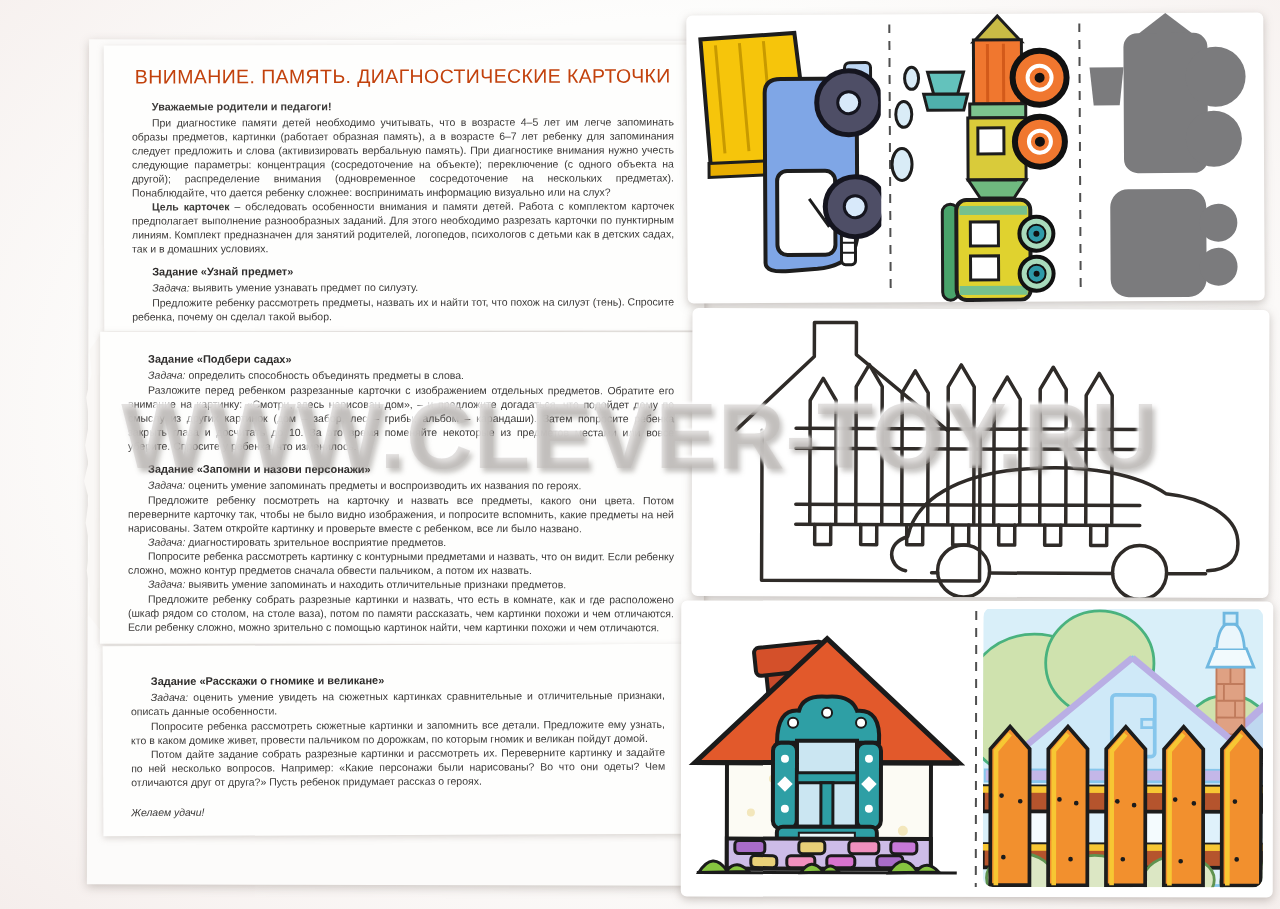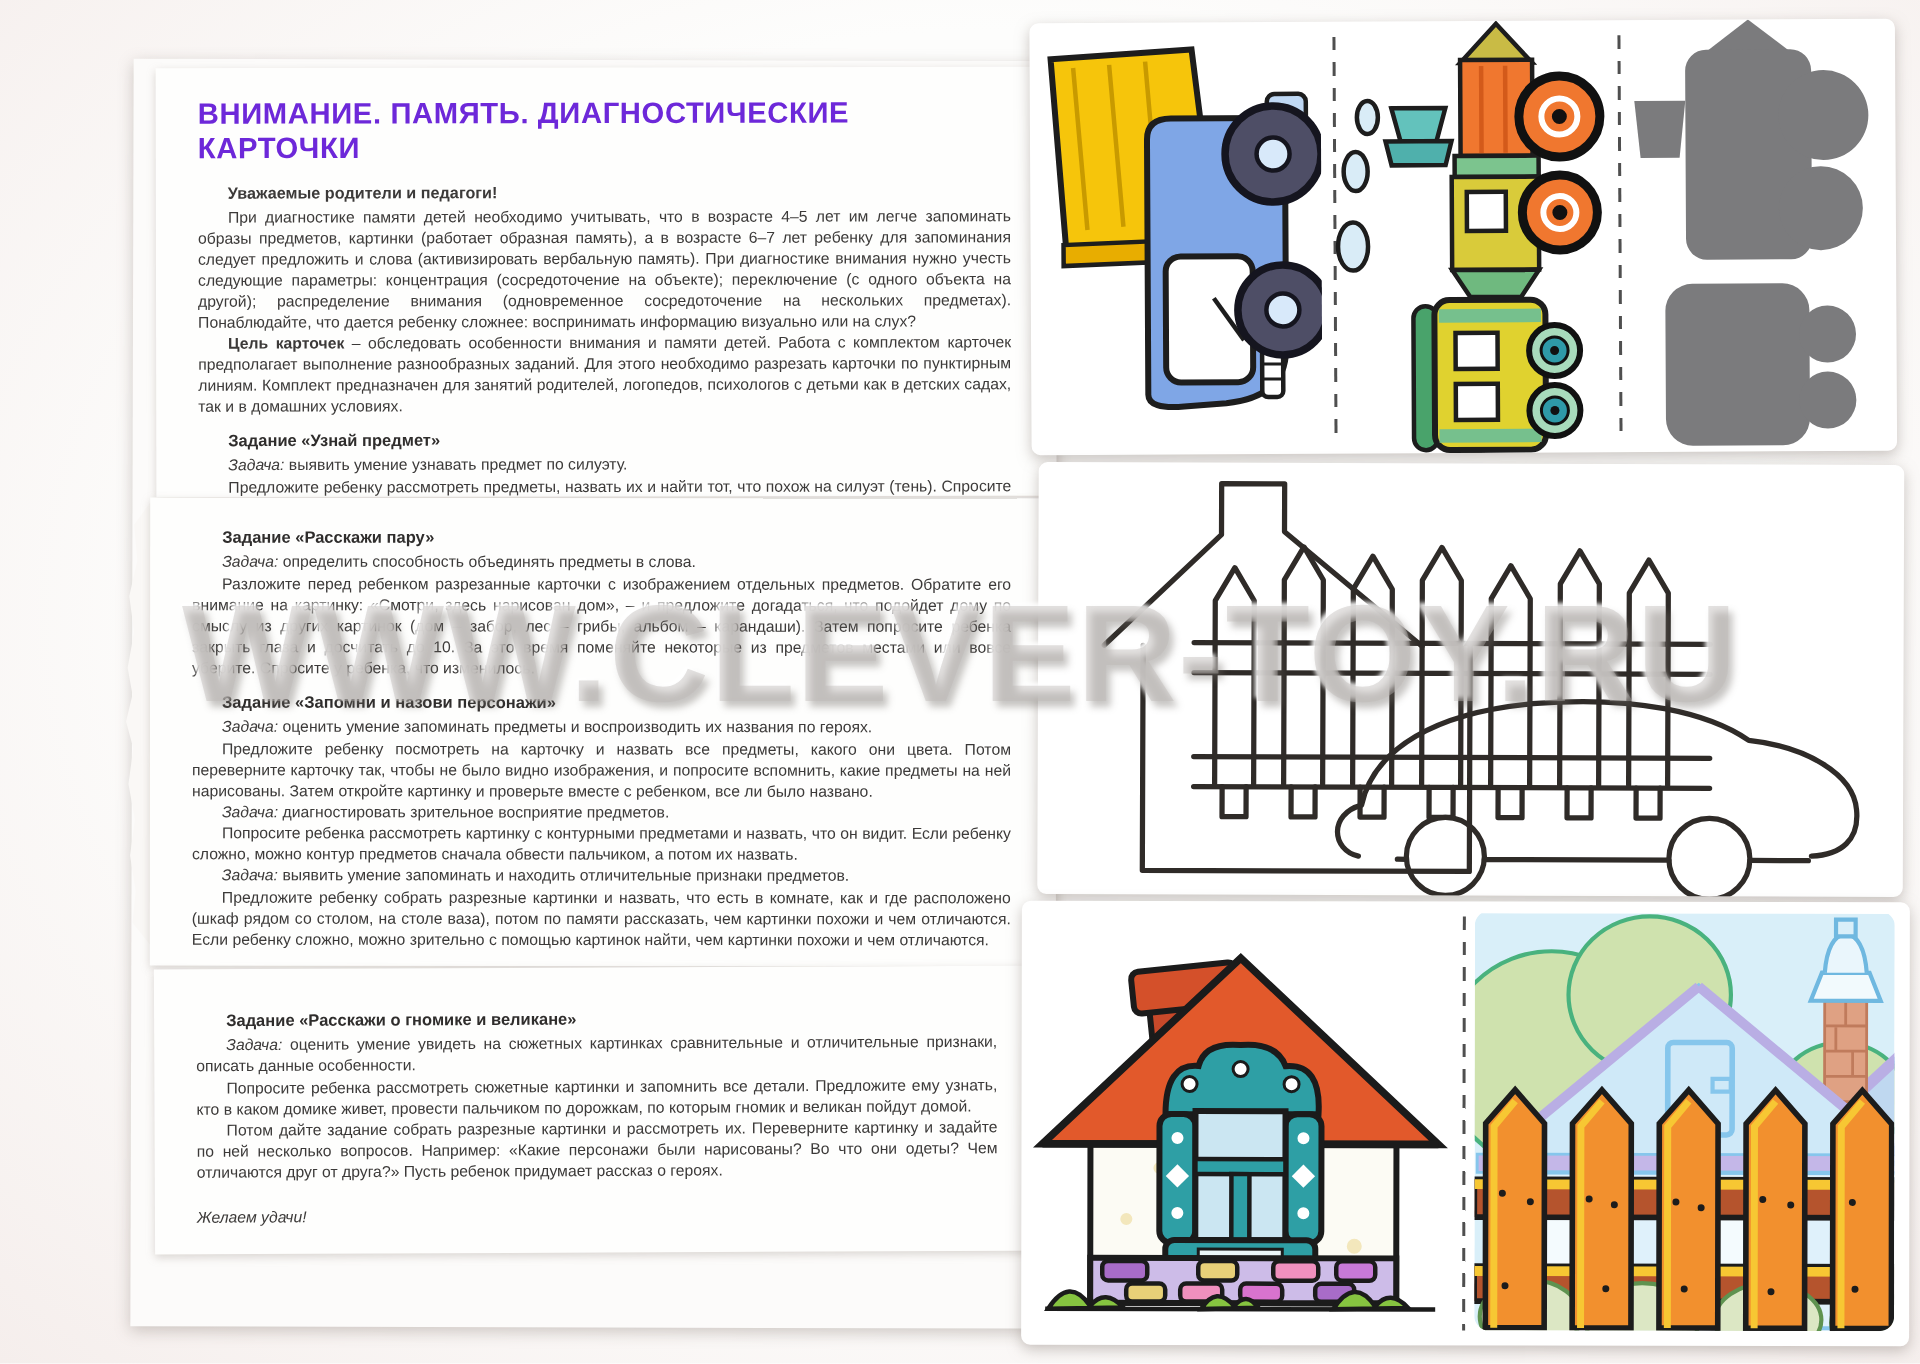--- a/index.html
+++ b/index.html
@@ -9,21 +9,21 @@
   .abs{position:absolute;}
   
   .sheet{background:#fcfbfa;box-shadow:0 3px 10px rgba(150,140,133,.45);}
   .panel{background:#fefefd;box-shadow:0 2px 6px rgba(160,150,142,.38);
          box-sizing:border-box;color:#3c3a39;}
   .panel p{margin:0;font-size:10.5px;line-height:1.33;text-align:justify;text-indent:20px;}
   .panel h3{margin:9px 0 4px;padding-left:20px;font-size:11px;font-weight:bold;color:#2f2d2c;}
   .panel .greet{font-weight:bold;text-align:left;margin:4px 0 3px;font-size:10.8px;}
   .panel .task-line{margin:0 0 1px;}
   .panel .task-line i{}
-  .title{font-size:19.5px;font-weight:bold;color:#6d28d9;text-align:left;
+  .title{font-size:19.5px;font-weight:normal;color:#c2410c;text-align:center;
          letter-spacing:.4px;margin:0 0 11px;}
   .closing{text-align:center;font-style:italic;text-indent:0 !important;margin-top:16px !important;}
   
   .card{background:#fff;box-shadow:0 3px 9px rgba(150,140,133,.5);border-radius:6px;overflow:hidden;}
   .vdash{position:absolute;top:10px;bottom:10px;width:2px;
          background:repeating-linear-gradient(180deg,#4f4f4f 0 9px,transparent 9px 17px);}
   
   .watermark{left:0;top:384px;width:1280px;text-align:center;z-index:50;pointer-events:none;
      font-size:92px;font-weight:bold;letter-spacing:1px;white-space:nowrap;
      color:rgba(188,183,181,.40);
@@ -45,21 +45,21 @@
     <h1 class="title">ВНИМАНИЕ. ПАМЯТЬ. ДИАГНОСТИЧЕСКИЕ КАРТОЧКИ</h1>
     <p class="greet">Уважаемые родители и педагоги!</p>
     <p>При диагностике памяти детей необходимо учитывать, что в возрасте 4–5 лет им легче запоминать образы предметов, картинки (работает образная память), а в возрасте 6–7 лет ребенку для запоминания следует предложить и слова (активизировать вербальную память). При диагностике внимания нужно учесть следующие параметры: концентрация (сосредоточение на объекте); переключение (с одного объекта на другой); распределение внимания (одновременное сосредоточение на нескольких предметах). Понаблюдайте, что дается ребенку сложнее: воспринимать информацию визуально или на слух?</p>
     <p><b>Цель карточек</b> <span>– обследовать особенности внимания и памяти детей. Работа с комплектом карточек предполагает выполнение разнообразных заданий. Для этого необходимо разрезать карточки по пунктирным линиям. Комплект предназначен для занятий родителей, логопедов, психологов с детьми как в детских садах, так и в домашних условиях.</span></p>
     <h3>Задание «Узнай предмет»</h3>
     <p class="task-line"><i>Задача:</i> <span>выявить умение узнавать предмет по силуэту.</span></p>
     <p>Предложите ребенку рассмотреть предметы, назвать их и найти тот, что похож на силуэт (тень). Спросите ребенка, почему он сделал такой выбор.</p>
   </div>
 
   <div class="abs panel" style="left:100px;top:332px;width:604px;height:312px;padding:12px 30px 0 28px;transform:rotate(.05deg);z-index:3;">
-    <h3>Задание «Расскажи пару»</h3>
+    <h3>Задание «Подбери садах»</h3>
     <p class="task-line"><i>Задача:</i> <span>определить способность объединять предметы в слова.</span></p>
     <p>Разложите перед ребенком разрезанные карточки с изображением отдельных предметов. Обратите его внимание на картинку: «Смотри, здесь нарисован дом», – и предложите догадаться, что подойдет дому по смыслу из других картинок (дом – забор, лес – грибы, альбом – карандаши). Затем попросите ребенка закрыть глаза и досчитать до 10. За это время поменяйте некоторые из предметов местами или вовсе уберите. Спросите у ребенка, что изменилось.</p>
     <h3>Задание «Запомни и назови персонажи»</h3>
     <p class="task-line"><i>Задача:</i> <span>оценить умение запоминать предметы и воспроизводить их названия по героях.</span></p>
     <p>Предложите ребенку посмотреть на карточку и назвать все предметы, какого они цвета. Потом переверните карточку так, чтобы не было видно изображения, и попросите вспомнить, какие предметы на ней нарисованы. Затем откройте картинку и проверьте вместе с ребенком, все ли было названо.</p>
     <p class="task-line"><i>Задача:</i> <span>диагностировать зрительное восприятие предметов.</span></p>
     <p>Попросите ребенка рассмотреть картинку с контурными предметами и назвать, что он видит. Если ребенку сложно, можно контур предметов сначала обвести пальчиком, а потом их назвать.</p>
     <p class="task-line"><i>Задача:</i> <span>выявить умение запоминать и находить отличительные признаки предметов.</span></p>
     <p>Предложите ребенку собрать разрезные картинки и назвать, что есть в комнате, как и где расположено (шкаф рядом со столом, на столе ваза), потом по памяти рассказать, чем картинки похожи и чем отличаются. Если ребенку сложно, можно зрительно с помощью картинок найти, чем картинки похожи и чем отличаются.</p>
   </div>

